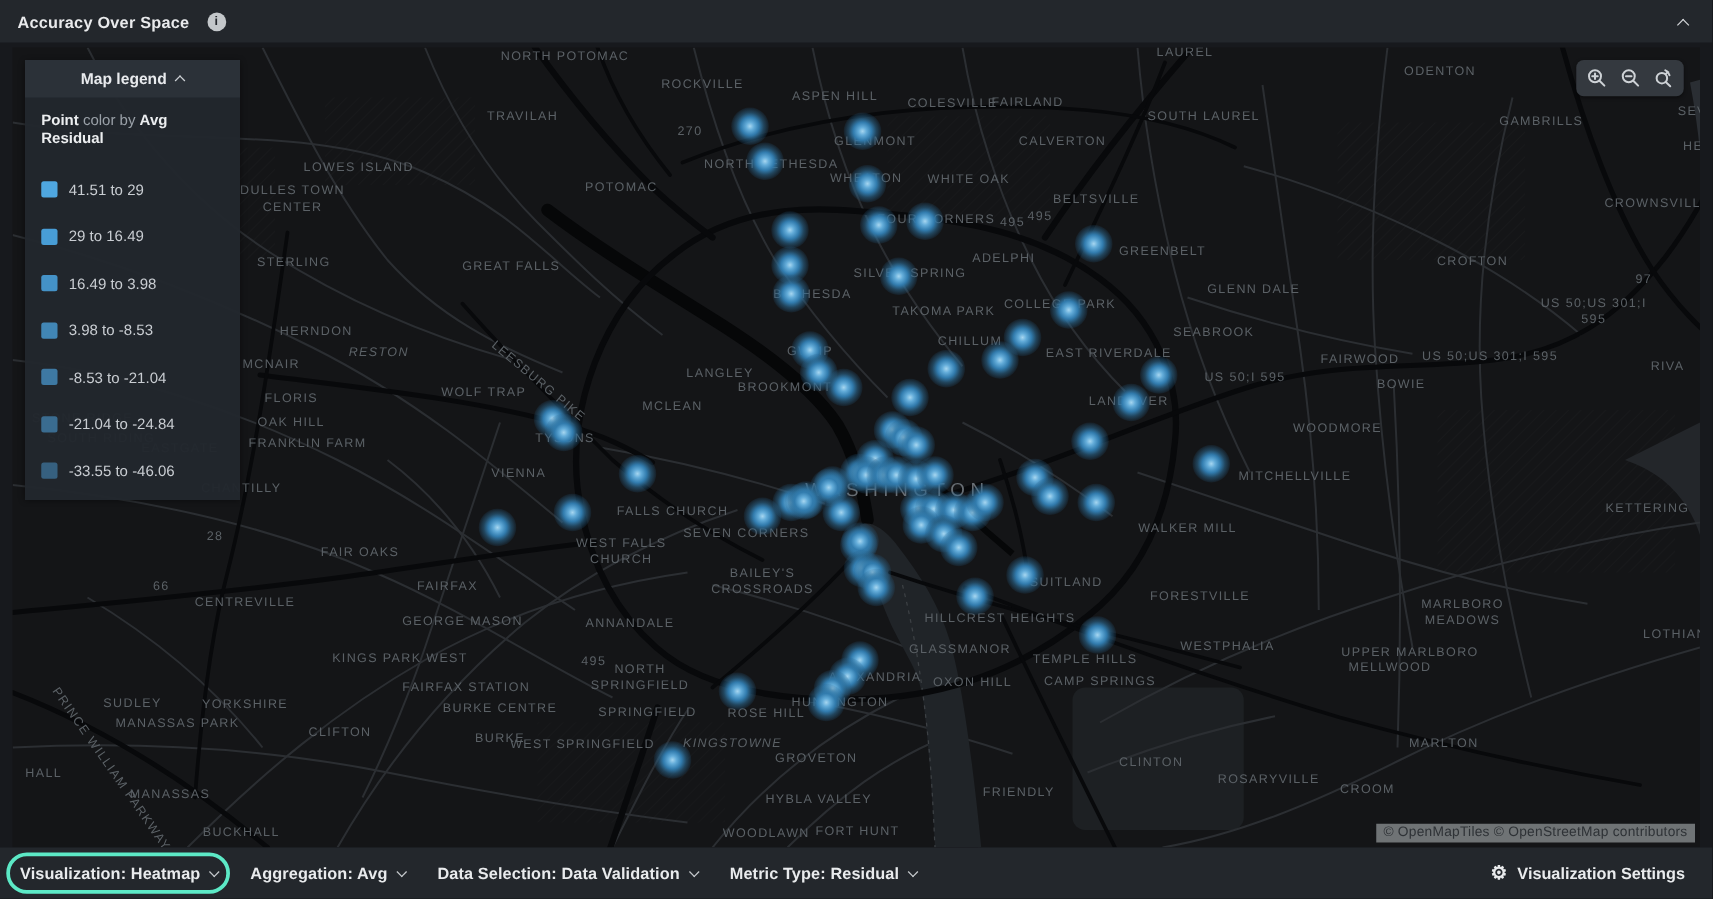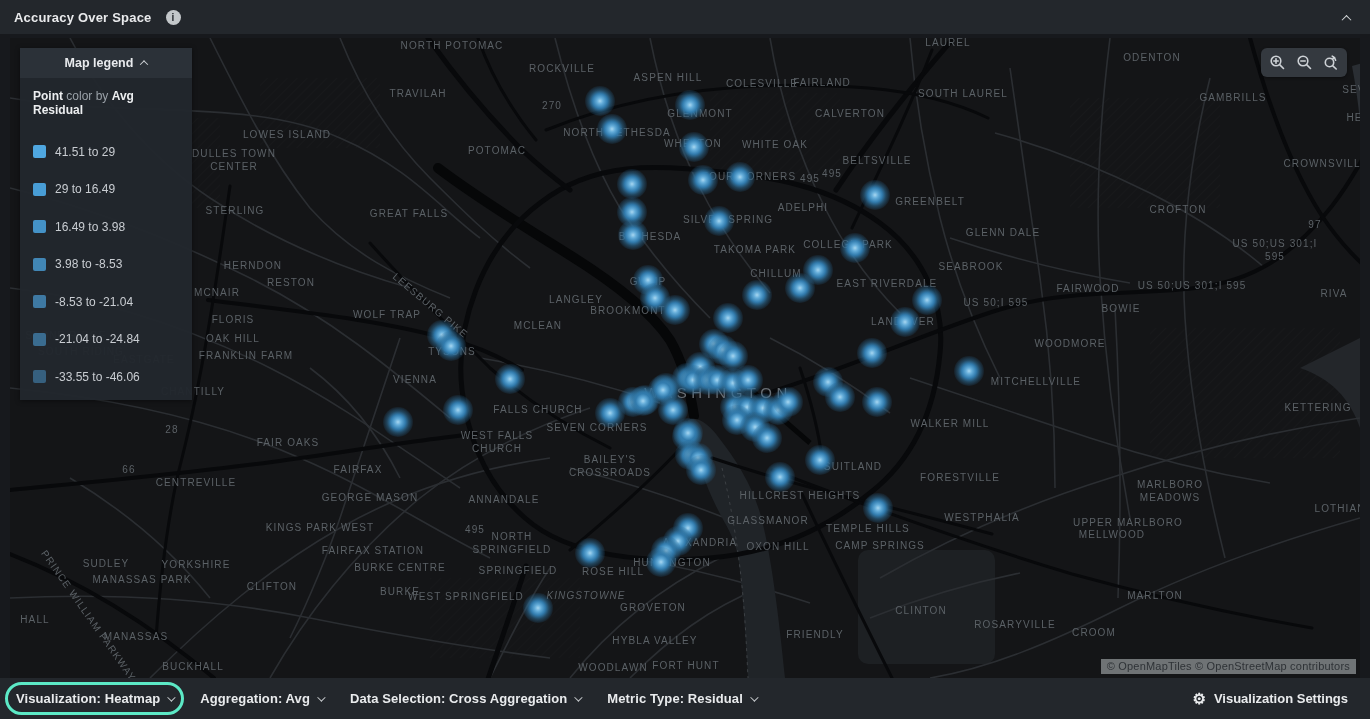--- a/index.html
+++ b/index.html
@@ -218,21 +218,21 @@
       <span class="mlabel" style="left: 745px; top: 212px;">TAKOMA PARK</span>
       <span class="mlabel" style="left: 838px; top: 207px;">COLLEGE PARK</span>
       <span class="mlabel" style="left: 993px; top: 195px;">GLENN DALE</span>
       <span class="mlabel" style="left: 1168px; top: 172px;">CROFTON</span>
       <span class="mlabel" style="left: 1265px; top: 212px;">US 50;US 301;I 595</span>
       <span class="mlabel" style="left: 1305px; top: 187px;">97</span>
       <span class="mlabel" style="left: 1182px; top: 248px;">US 50;US 301;I 595</span>
       <span class="mlabel" style="left: 986px; top: 265px;">US 50;I 595</span>
       <span class="mlabel" style="left: 961px; top: 229px;">SEABROOK</span>
       <span class="mlabel" style="left: 243px; top: 228px; text-align: center;">HERNDON</span>
-      <span class="mlabel" style="left: 281px; top: 245px;">RESTON</span>
+      <span class="mlabel" style="left: 293px; top: 245px; font-style: italic;">RESTON</span>
       <span class="mlabel" style="left: 207px; top: 255px;">MCNAIR</span>
       <span class="mlabel" style="left: 377px; top: 277px;">WOLF TRAP</span>
       <span class="mlabel" style="left: 420px; top: 268px; transform: translate(-50%, -50%) rotate(40deg);">LEESBURG PIKE</span>
       <span class="mlabel" style="left: 223px; top: 282px;">FLORIS</span>
       <span class="mlabel" style="left: 223px; top: 301px;">OAK HILL</span>
       <span class="mlabel" style="left: 236px; top: 318px;">FRANKLIN FARM</span>
       <span class="mlabel" style="left: 56px; top: 298px;">STONE RIDGE</span>
       <span class="mlabel" style="left: 71px; top: 314px;">SOUTH RIDING</span>
       <span class="mlabel" style="left: 134px; top: 322px;">EASTGATE</span>
       <span class="mlabel" style="left: 183px; top: 354px;">CHANTILLY</span>
@@ -454,21 +454,21 @@
   <div class="tb-left" id="tb-left">
       <button class="tb-item hl">
         <span>Visualization: Heatmap</span>
         <span class="chev down"></span>
       </button>
       <button class="tb-item">
         <span>Aggregation: Avg</span>
         <span class="chev down"></span>
       </button>
       <button class="tb-item">
-        <span>Data Selection: Cross Aggregation</span>
+        <span>Data Selection: Data Validation</span>
         <span class="chev down"></span>
       </button>
       <button class="tb-item">
         <span>Metric Type: Residual</span>
         <span class="chev down"></span>
       </button>
     </div>
   <button id="settings-btn">
     <span class="gear">⚙</span>
     <span>Visualization Settings</span>

